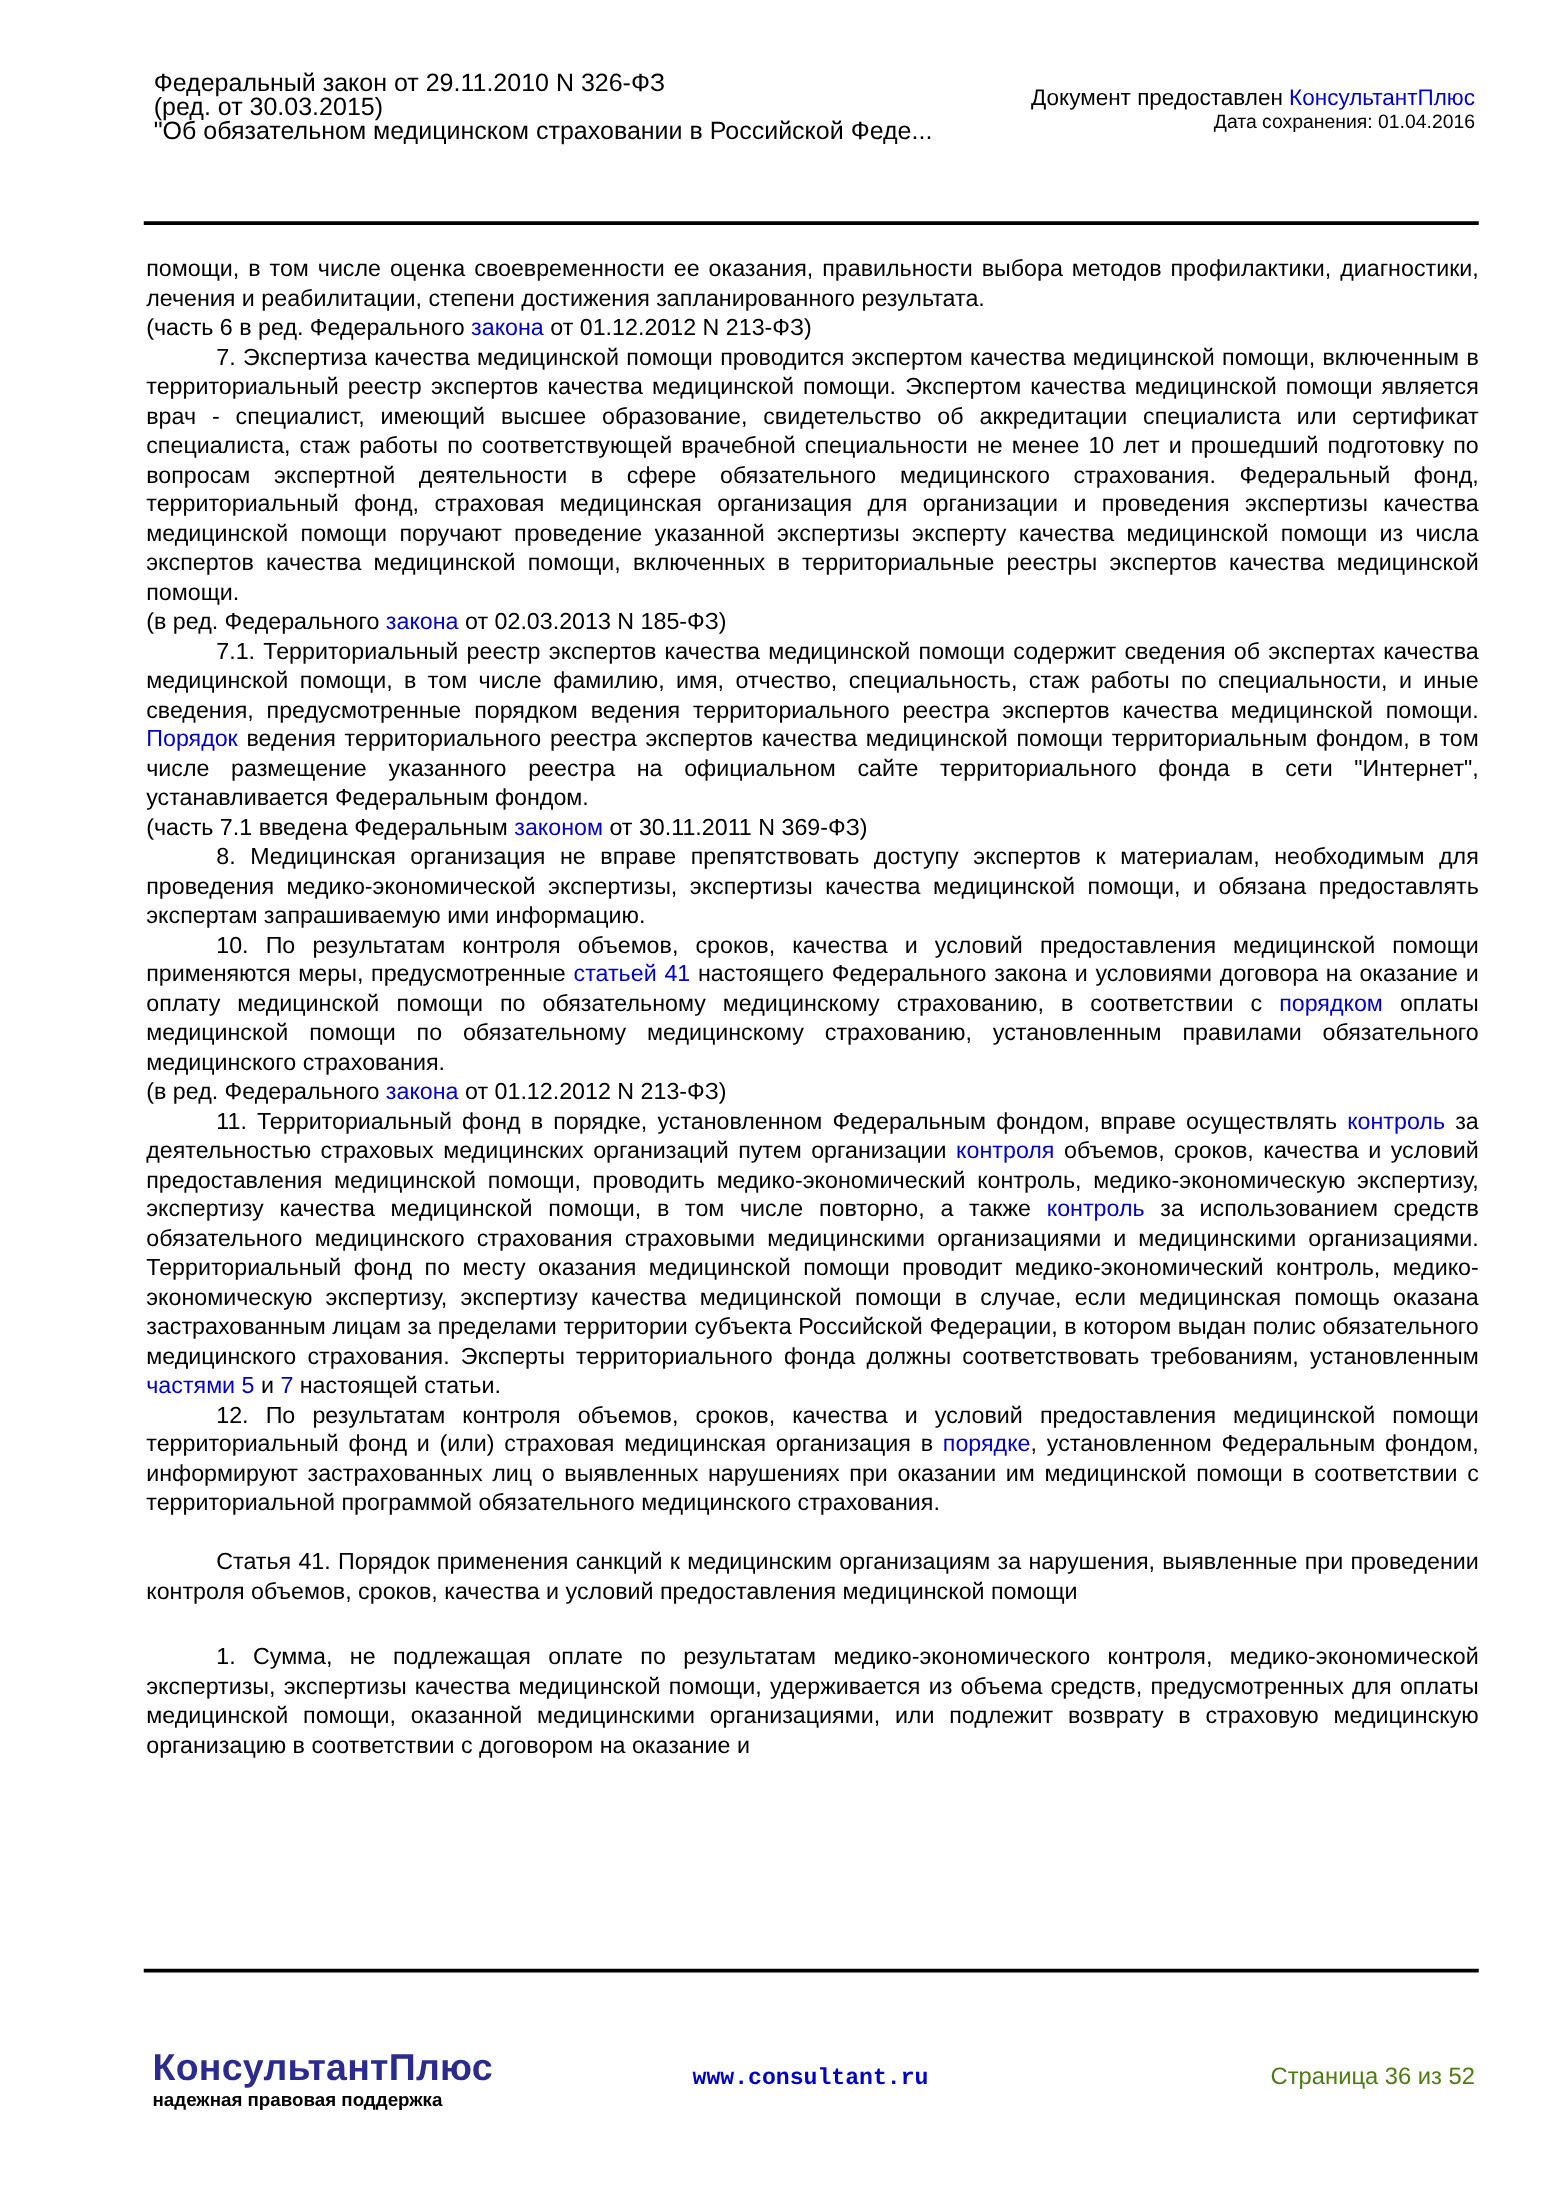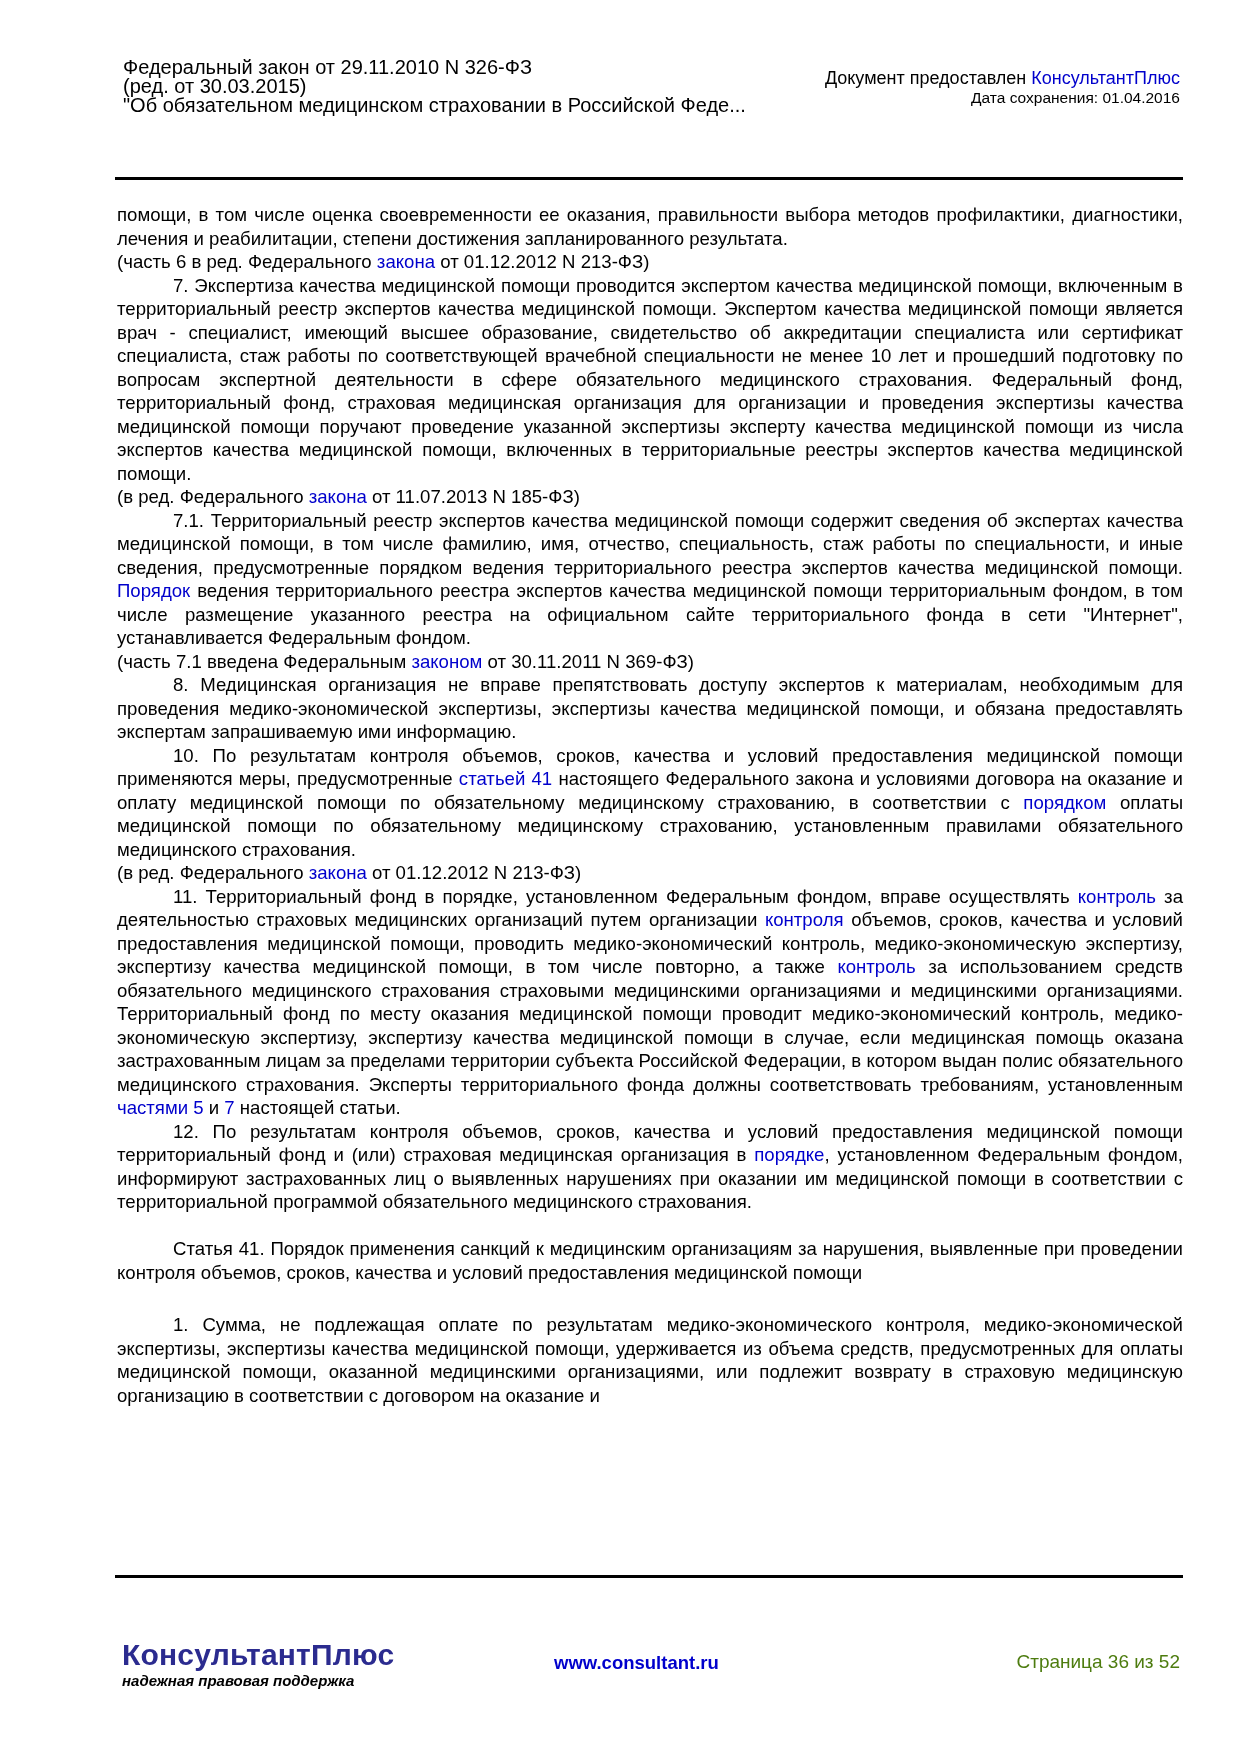--- a/index.html
+++ b/index.html
@@ -14,22 +14,22 @@
   .rule-bot { position: absolute; left: 115px; width: 1068px; top: 1575px; height: 3px; background: #000; }
   .body-text { position: absolute; left: 117px; width: 1066px; top: 203px;
                font-size: 18.6px; line-height: 23.5px; text-align: justify; }
   .body-text p { margin: 0; }
   .body-text .ind { text-indent: 56px; }
   .body-text .gap { height: 23.5px; }
   .body-text .gap2 { height: 29px; }
   a.lnk { color: #0000cc; text-decoration: none; }
   .footer-logo { position: absolute; left: 122px; top: 1639px; }
   .footer-logo .name { font-size: 30px; font-weight: bold; color: #2b2b8f; line-height: 32px; letter-spacing: 0.2px; }
-  .footer-logo .tag { font-size: 15px; font-weight: bold; color: #000; line-height: 18px; margin-top: 1px; font-style: italic; }
-  .footer-url { position: absolute; left: 554px; top: 1652px; font-size: 18.5px; font-weight: bold; color: #0000cc; }
+  .footer-logo .tag { font-size: 15px; font-weight: bold; color: #000; line-height: 18px; margin-top: 1px; }
+  .footer-url { position: absolute; left: 554px; top: 1652px; font-size: 18.5px; font-weight: bold; color: #0000cc; font-family: Liberation Mono, monospace; }
   .footer-page { position: absolute; right: 61px; top: 1651px; font-size: 19px; color: #4d7c0f; }
 </style>
 </head>
 <body>
 
 <div class="hdr-left">
   <div>Федеральный закон от 29.11.2010 N 326-ФЗ</div>
   <div>(ред. от 30.03.2015)</div>
   <div>"Об обязательном медицинском страховании в Российской Феде...</div>
 </div>
@@ -38,21 +38,21 @@
   <div class="provided"><span>Документ предоставлен </span><span class="brand">КонсультантПлюс</span></div>
   <div class="saved">Дата сохранения: 01.04.2016</div>
 </div>
 
 <div class="rule-top"></div>
 
 <div class="body-text">
   <p>помощи, в том числе оценка своевременности ее оказания, правильности выбора методов профилактики, диагностики, лечения и реабилитации, степени достижения запланированного результата.</p>
   <p><span>(часть 6 в ред. Федерального </span><a class="lnk">закона</a><span> от 01.12.2012 N 213-ФЗ)</span></p>
   <p class="ind">7. Экспертиза качества медицинской помощи проводится экспертом качества медицинской помощи, включенным в территориальный реестр экспертов качества медицинской помощи. Экспертом качества медицинской помощи является врач - специалист, имеющий высшее образование, свидетельство об аккредитации специалиста или сертификат специалиста, стаж работы по соответствующей врачебной специальности не менее 10 лет и прошедший подготовку по вопросам экспертной деятельности в сфере обязательного медицинского страхования. Федеральный фонд, территориальный фонд, страховая медицинская организация для организации и проведения экспертизы качества медицинской помощи поручают проведение указанной экспертизы эксперту качества медицинской помощи из числа экспертов качества медицинской помощи, включенных в территориальные реестры экспертов качества медицинской помощи.</p>
-  <p><span>(в ред. Федерального </span><a class="lnk">закона</a><span> от 11.07.2013 N 185-ФЗ)</span></p>
+  <p><span>(в ред. Федерального </span><a class="lnk">закона</a><span> от 02.03.2013 N 185-ФЗ)</span></p>
   <p class="ind"><span>7.1. Территориальный реестр экспертов качества медицинской помощи содержит сведения об экспертах качества медицинской помощи, в том числе фамилию, имя, отчество, специальность, стаж работы по специальности, и иные сведения, предусмотренные порядком ведения территориального реестра экспертов качества медицинской помощи. </span><a class="lnk">Порядок</a><span> ведения территориального реестра экспертов качества медицинской помощи территориальным фондом, в том числе размещение указанного реестра на официальном сайте территориального фонда в сети "Интернет", устанавливается Федеральным фондом.</span></p>
   <p><span>(часть 7.1 введена Федеральным </span><a class="lnk">законом</a><span> от 30.11.2011 N 369-ФЗ)</span></p>
   <p class="ind">8. Медицинская организация не вправе препятствовать доступу экспертов к материалам, необходимым для проведения медико-экономической экспертизы, экспертизы качества медицинской помощи, и обязана предоставлять экспертам запрашиваемую ими информацию.</p>
   <p class="ind"><span>10. По результатам контроля объемов, сроков, качества и условий предоставления медицинской помощи применяются меры, предусмотренные </span><a class="lnk">статьей 41</a><span> настоящего Федерального закона и условиями договора на оказание и оплату медицинской помощи по обязательному медицинскому страхованию, в соответствии с </span><a class="lnk">порядком</a><span> оплаты медицинской помощи по обязательному медицинскому страхованию, установленным правилами обязательного медицинского страхования.</span></p>
   <p><span>(в ред. Федерального </span><a class="lnk">закона</a><span> от 01.12.2012 N 213-ФЗ)</span></p>
   <p class="ind"><span>11. Территориальный фонд в порядке, установленном Федеральным фондом, вправе осуществлять </span><a class="lnk">контроль</a><span> за деятельностью страховых медицинских организаций путем организации </span><a class="lnk">контроля</a><span> объемов, сроков, качества и условий предоставления медицинской помощи, проводить медико-экономический контроль, медико-экономическую экспертизу, экспертизу качества медицинской помощи, в том числе повторно, а также </span><a class="lnk">контроль</a><span> за использованием средств обязательного медицинского страхования страховыми медицинскими организациями и медицинскими организациями. Территориальный фонд по месту оказания медицинской помощи проводит медико-экономический контроль, медико-экономическую экспертизу, экспертизу качества медицинской помощи в случае, если медицинская помощь оказана застрахованным лицам за пределами территории субъекта Российской Федерации, в котором выдан полис обязательного медицинского страхования. Эксперты территориального фонда должны соответствовать требованиям, установленным </span><a class="lnk">частями 5</a><span> и </span><a class="lnk">7</a><span> настоящей статьи.</span></p>
   <p class="ind"><span>12. По результатам контроля объемов, сроков, качества и условий предоставления медицинской помощи территориальный фонд и (или) страховая медицинская организация в </span><a class="lnk">порядке</a><span>, установленном Федеральным фондом, информируют застрахованных лиц о выявленных нарушениях при оказании им медицинской помощи в соответствии с территориальной программой обязательного медицинского страхования.</span></p>
   <div class="gap"></div>
   <p class="ind">Статья 41. Порядок применения санкций к медицинским организациям за нарушения, выявленные при проведении контроля объемов, сроков, качества и условий предоставления медицинской помощи</p>
   <div class="gap2"></div>

